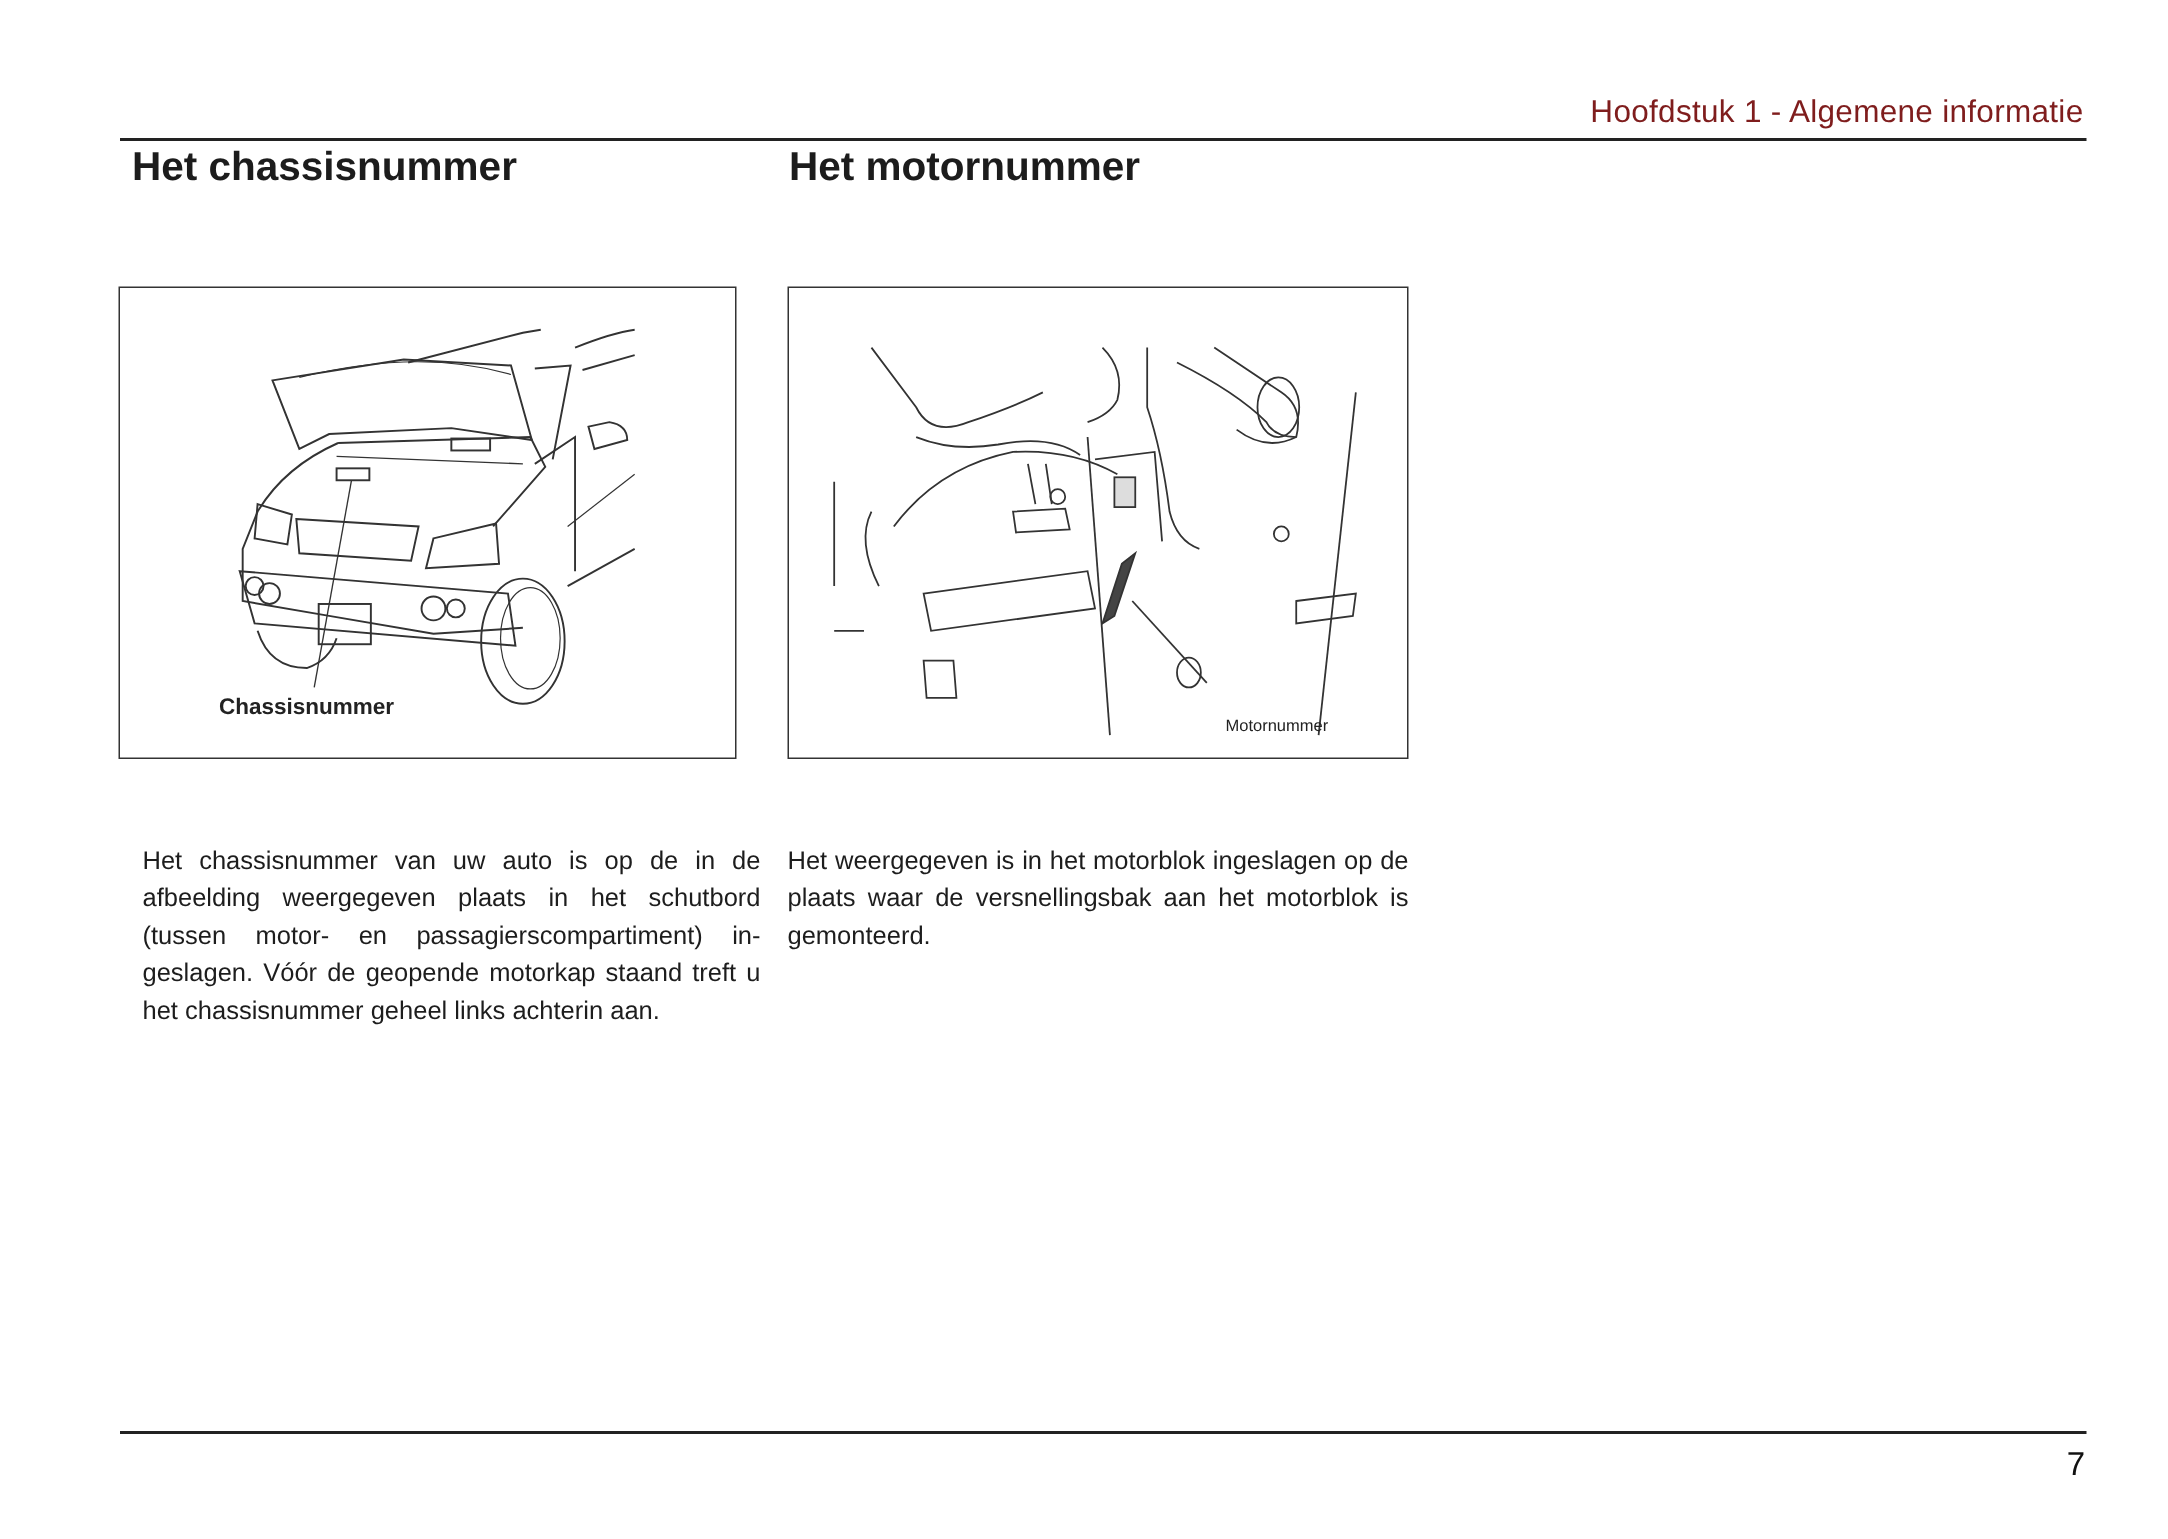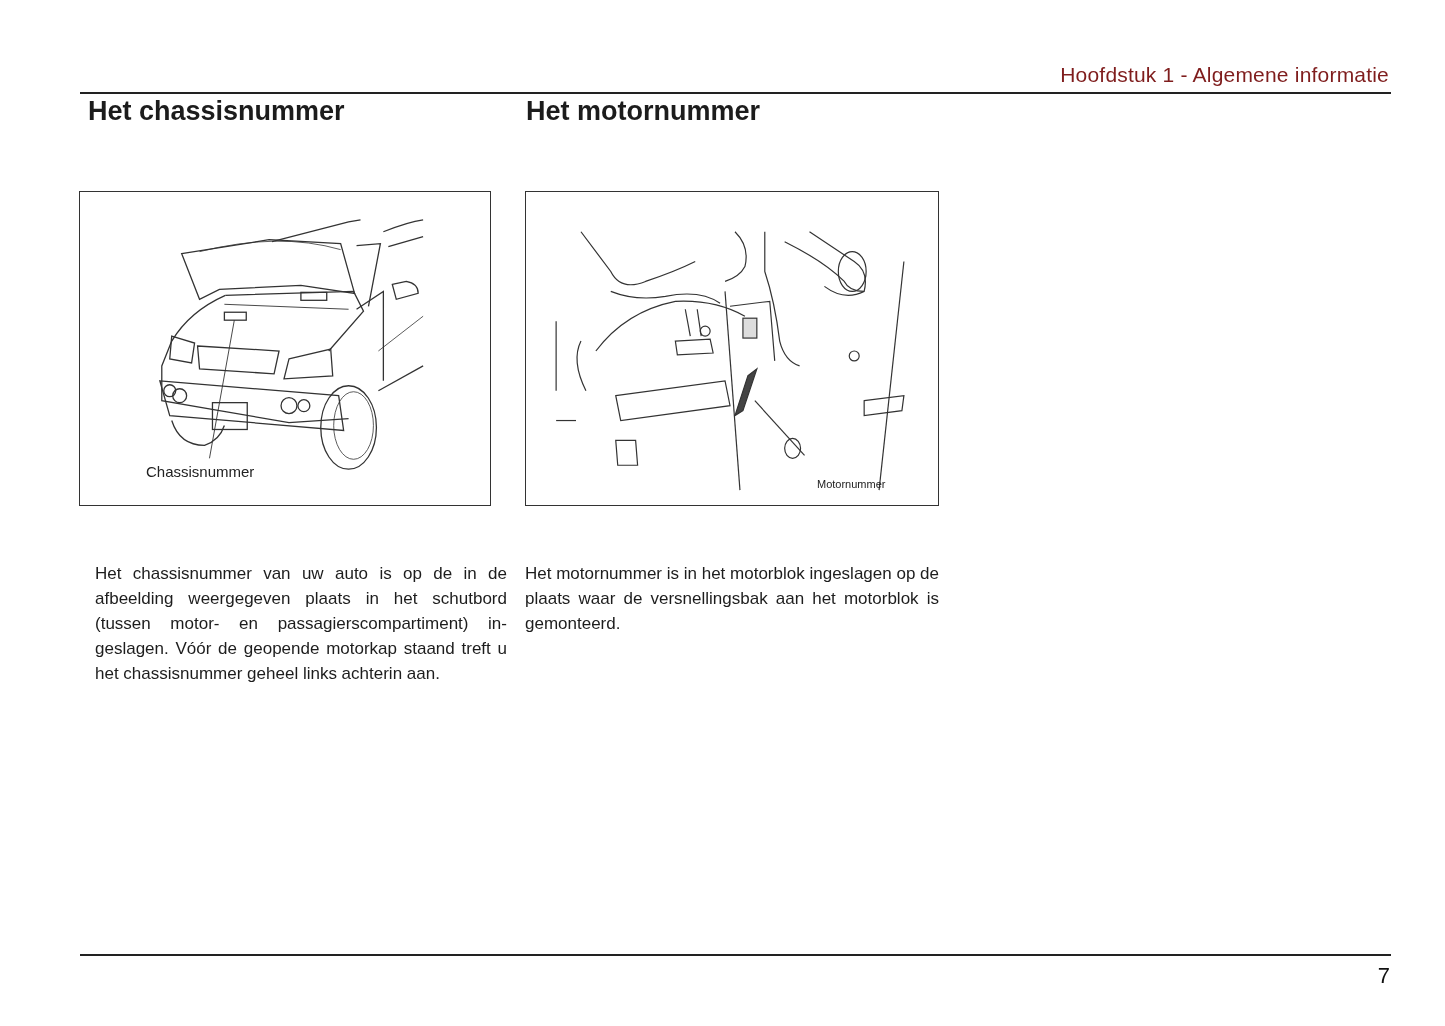--- a/index.html
+++ b/index.html
@@ -8,21 +8,21 @@
   .header-text { position:absolute; right:56px; top:63px; font-size:21px; letter-spacing:0.2px; color:#7f1d1d; }
   .rule-top { position:absolute; left:80px; top:92px; width:1311px; height:2px; background:#222; }
   .heading { position:absolute; top:96px; font-size:27px; font-weight:bold; color:#1c1c1c; }
   .h1 { left:88px; }
   .h2 { left:526px; }
   .figure { position:absolute; top:191px; height:315px; border:1px solid #333; background:#fff; box-sizing:border-box; }
   .fig1 { left:79px; width:412px; }
   .fig2 { left:525px; width:414px; }
   .figure svg { position:absolute; left:0; top:0; width:100%; height:100%; }
   .fig-label { position:absolute; color:#222; }
-  .fig1 .fig-label { left:66px; top:271px; font-size:15px; }
+  .fig1 .fig-label { left:66px; top:271px; font-size:15px;font-weight:bold; }
   .fig2 .fig-label { left:247px; top:286px; font-size:11px;padding-left:44px; }
   .body-text { position:absolute; top:561px; font-size:17px; line-height:25px; color:#1d1d1d; text-align:justify; }
   .t1 { left:95px; width:412px; }
   .t2 { left:525px; width:414px; }
   .rule-bottom { position:absolute; left:80px; top:954px; width:1311px; height:2px; background:#222; }
   .page-number { position:absolute; right:55px; top:963px; font-size:22px; color:#111; }
 </style>
 </head>
 <body>
 
@@ -113,16 +113,16 @@
     <path d="M90 250 L110 250 L112 275 L92 275 Z"></path>
     <ellipse cx="268" cy="258" rx="8" ry="10"></ellipse>
     <path d="M230 210 L280 265"></path>
     <circle cx="180" cy="140" r="5"></circle>
     <circle cx="330" cy="165" r="5"></circle>
   </svg>
   <div class="fig-label">Motornummer</div>
 </div>
 
 <p class="body-text t1" style="margin:0">Het chassisnummer van uw auto is op de in de afbeelding weergegeven plaats in het schutbord (tussen motor- en passagierscompartiment) in- geslagen. Vóór de geopende motorkap staand treft u het chassisnummer geheel links achterin aan.</p>
-<p class="body-text t2" style="margin:0">Het motornummer is in het motorblok ingeslagen op de plaats waar de versnellingsbak aan het motorblok is gemonteerd.</p>
+<p class="body-text t2" style="margin:0">Het weergegeven is in het motorblok ingeslagen op de plaats waar de versnellingsbak aan het motorblok is gemonteerd.</p>
 
 <div class="rule-bottom"></div>
 <div class="page-number">7</div>
 
 </body></html>

